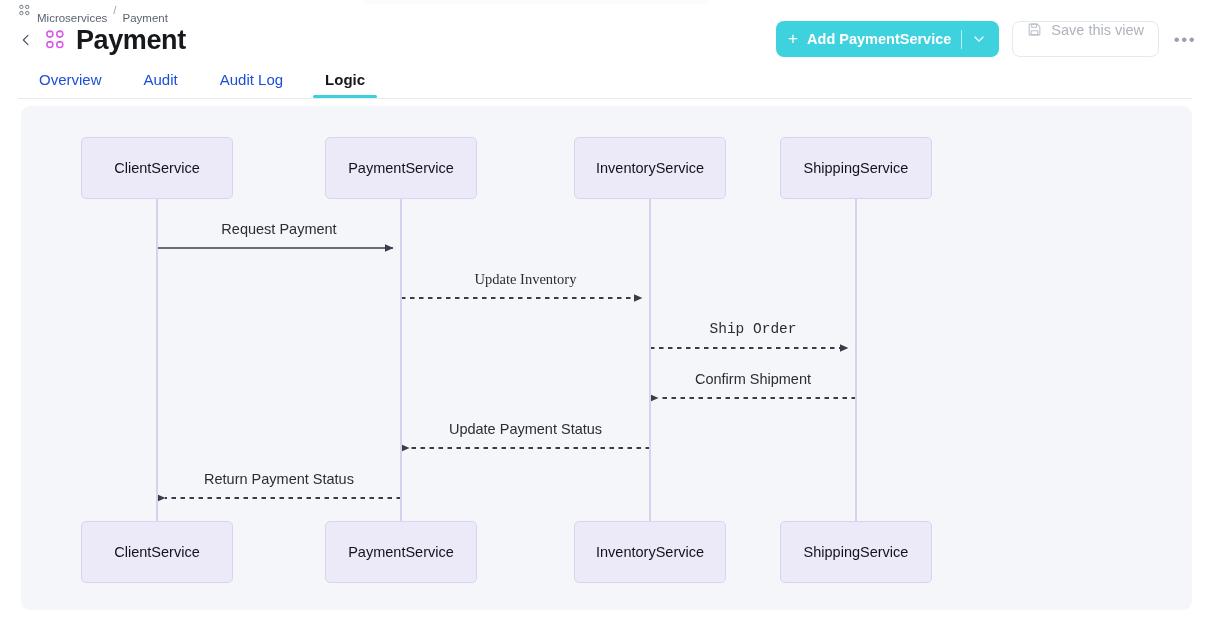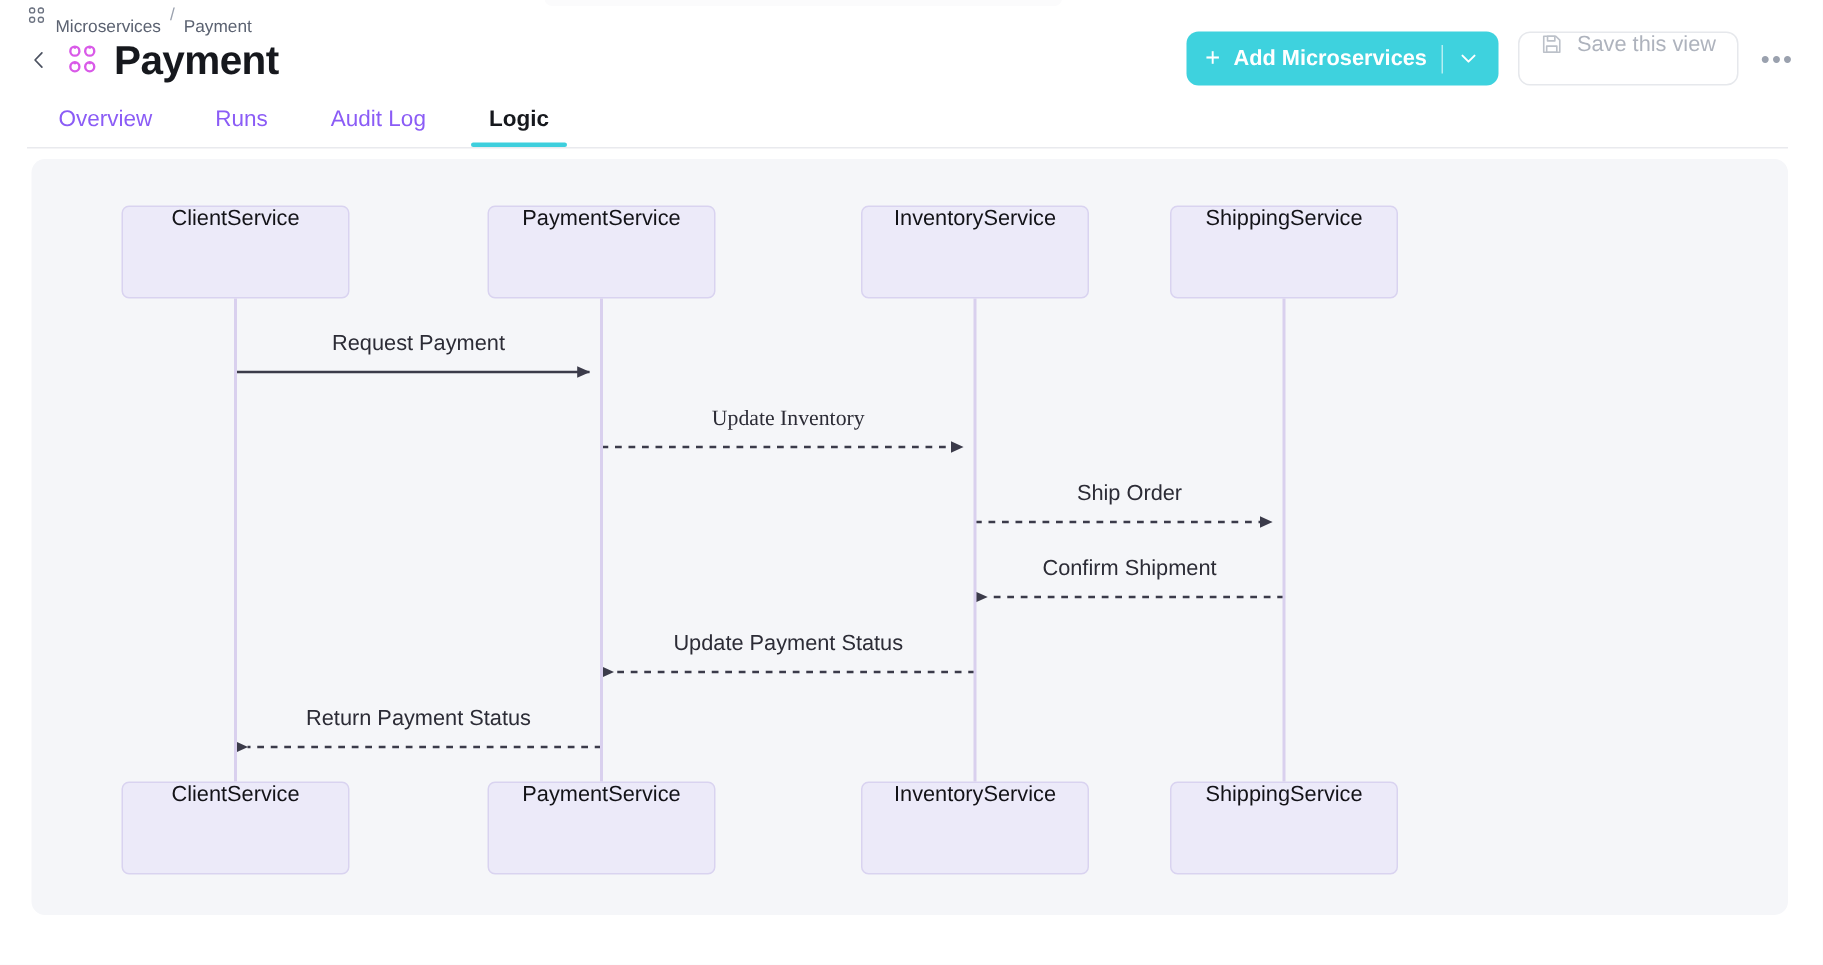--- a/index.html
+++ b/index.html
@@ -43,21 +43,21 @@
   }
 
   
   .tabs {
     position: absolute; left: 18px; top: 60px;
     height: 38px; display: flex; align-items: flex-start;
   }
   .tab {
     position: relative; height: 38px; padding: 0 21px;
     display: flex; align-items: center; justify-content: center;
-    font-size: 15px; color: #8b5cf6; cursor: pointer; white-space: nowrap;
+    font-size: 15px; color: #1d4ed8; cursor: pointer; white-space: nowrap;
   }
   .tab.active { color: #16181d; font-weight: 700; }
   .tab.active::after {
     content: ""; position: absolute; left: 9px; right: 9px; bottom: 0;
     height: 3px; background: #3ecfdd; border-radius: 2px;
   }
 
   
   .actions {
     position: absolute; right: 17px; top: 20px;
@@ -96,21 +96,21 @@
   .panel {
     position: absolute; left: 21px; top: 106px;
     width: 1171px; height: 504px;
     background: #f5f6f9; border-radius: 9px; overflow: hidden;
   }
   .stage { position: absolute; inset: 0; }
 
   .node {
     position: absolute; height: 62px;
     background: #eceaf9; border: 1px solid #d9d3f0;
-    border-radius: 5px; display: flex; align-items: flex-start;
+    border-radius: 5px; display: flex; align-items: center;
     justify-content: center;
     font-size: 14.5px; color: #131318;
   }
   .lifeline { position: absolute; width: 2px; background: #d9d0ee; }
 
   .msg-label {
     position: absolute; font-size: 14.5px; color: #2c2c36;
     white-space: nowrap; text-align: center;
   }
   .svg-layer { position: absolute; inset: 0; width: 100%; height: 100%; }
@@ -155,34 +155,34 @@
     </svg>
   </span>
   <span class="page-title">Payment</span>
 </div>
 
 <div class="tabs">
   <div class="tab">
       <span>Overview</span>
     </div>
   <div class="tab">
-      <span>Runs</span>
+      <span>Audit</span>
     </div>
   <div class="tab">
       <span>Audit Log</span>
     </div>
   <div class="tab active">
       <span>Logic</span>
     </div>
 </div>
 
 <div class="actions">
   <div class="btn-primary">
     <span class="plus">+</span>
-    <span>Add Microservices</span>
+    <span>Add PaymentService</span>
     <span class="vdiv"></span>
     <span class="chev">
       <svg viewBox="0 0 16 16" width="14" height="14" aria-hidden="true">
         <path d="M3.4 5.8 L8 10.4 L12.6 5.8" fill="none" stroke="#ffffff" stroke-width="1.5" stroke-linecap="round" stroke-linejoin="round"></path>
       </svg>
     </span>
   </div>
 
   <div class="btn-secondary">
     <span class="save-icon">
@@ -245,18 +245,18 @@
       <div class="lifeline" style="left: 628px; top: 93px; height: 322px;"></div>
       <div class="node" style="left: 759px; top: 31px; width: 152px;">
         <span>ShippingService</span>
       </div>
       <div class="node" style="left: 759px; top: 415px; width: 152px;">
         <span>ShippingService</span>
       </div>
       <div class="lifeline" style="left: 834px; top: 93px; height: 322px;"></div>
       <div class="msg-label" style="left: 58px; width: 400px; top: 115px;">Request Payment</div>
       <div class="msg-label" style="left: 304.5px; width: 400px; top: 165px; font-family: Liberation Serif, serif;">Update Inventory</div>
-      <div class="msg-label" style="left: 532px; width: 400px; top: 215px;">Ship Order</div>
+      <div class="msg-label" style="left: 532px; width: 400px; top: 215px; font-family: Liberation Mono, monospace;">Ship Order</div>
       <div class="msg-label" style="left: 532px; width: 400px; top: 265px;">Confirm Shipment</div>
       <div class="msg-label" style="left: 304.5px; width: 400px; top: 315px;">Update Payment Status</div>
       <div class="msg-label" style="left: 58px; width: 400px; top: 365px;">Return Payment Status</div>
     </div>
 </div>
 
 </body></html>

